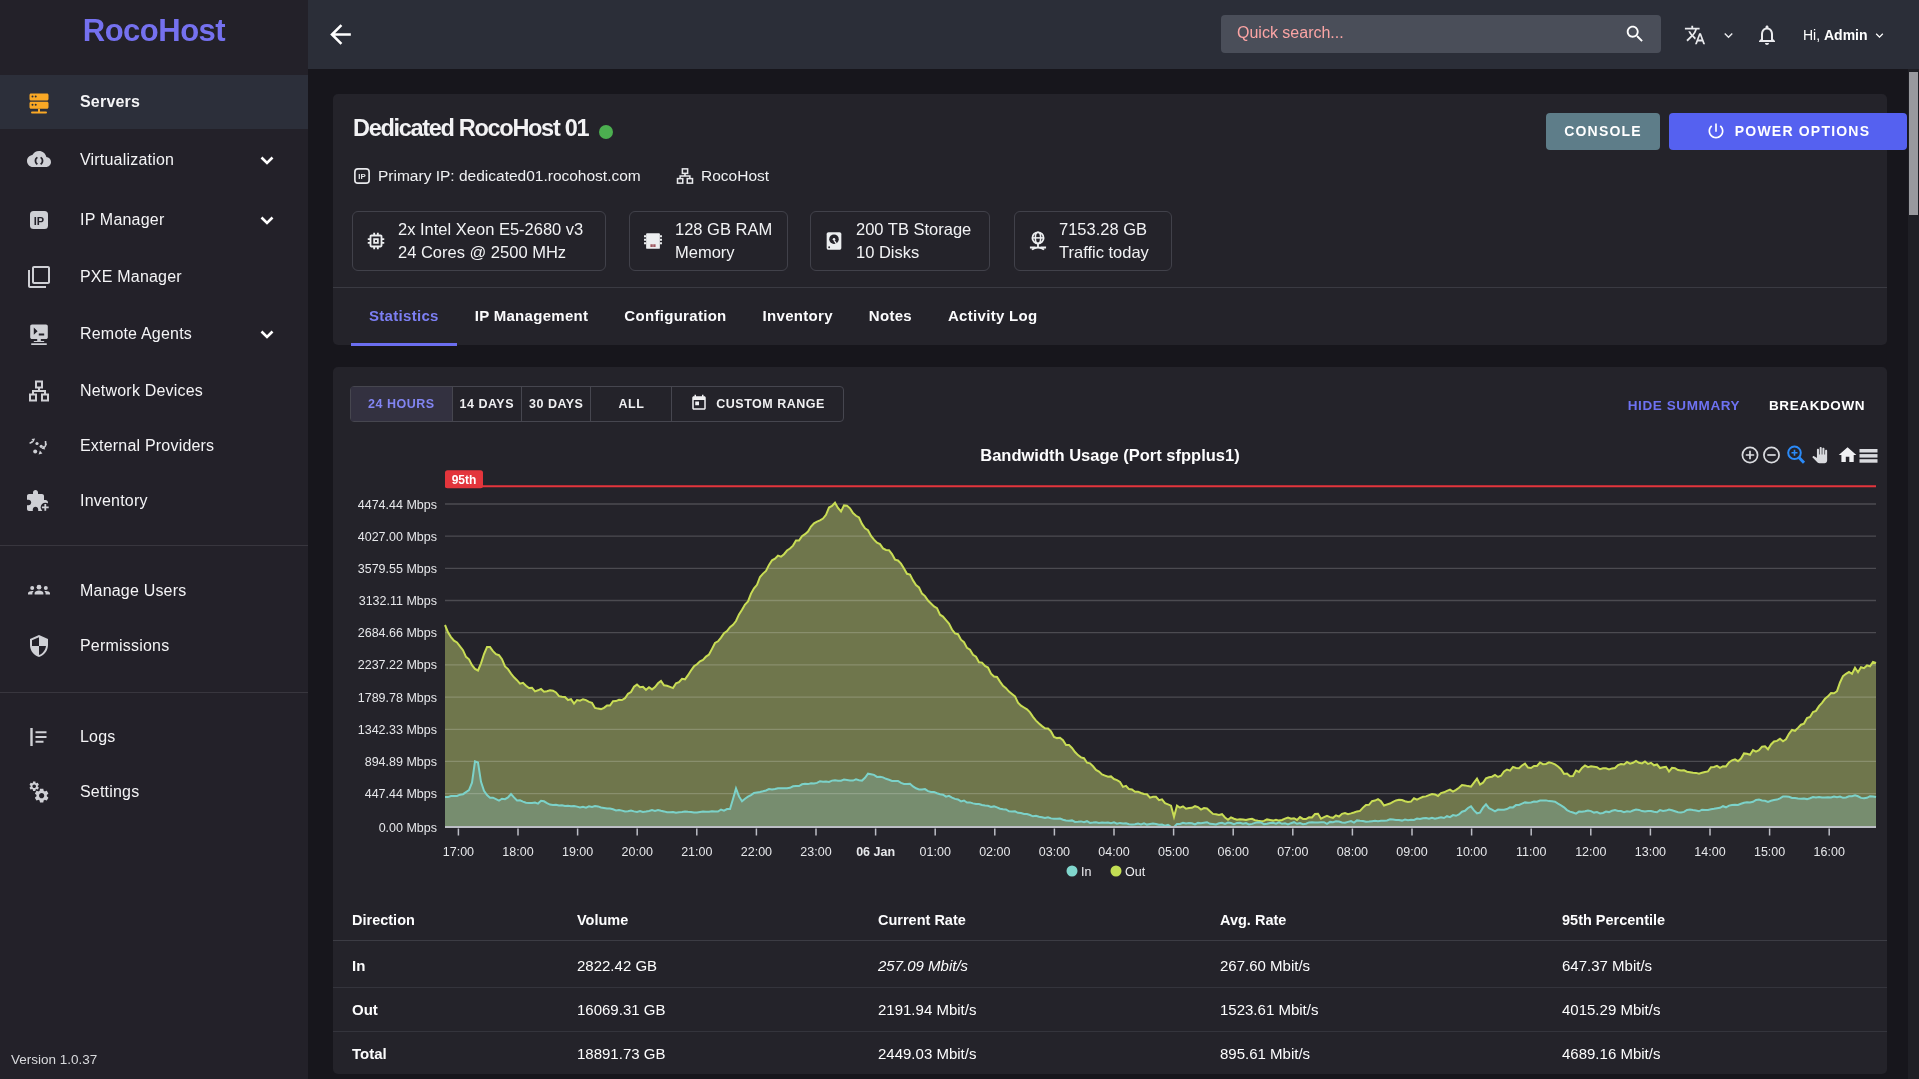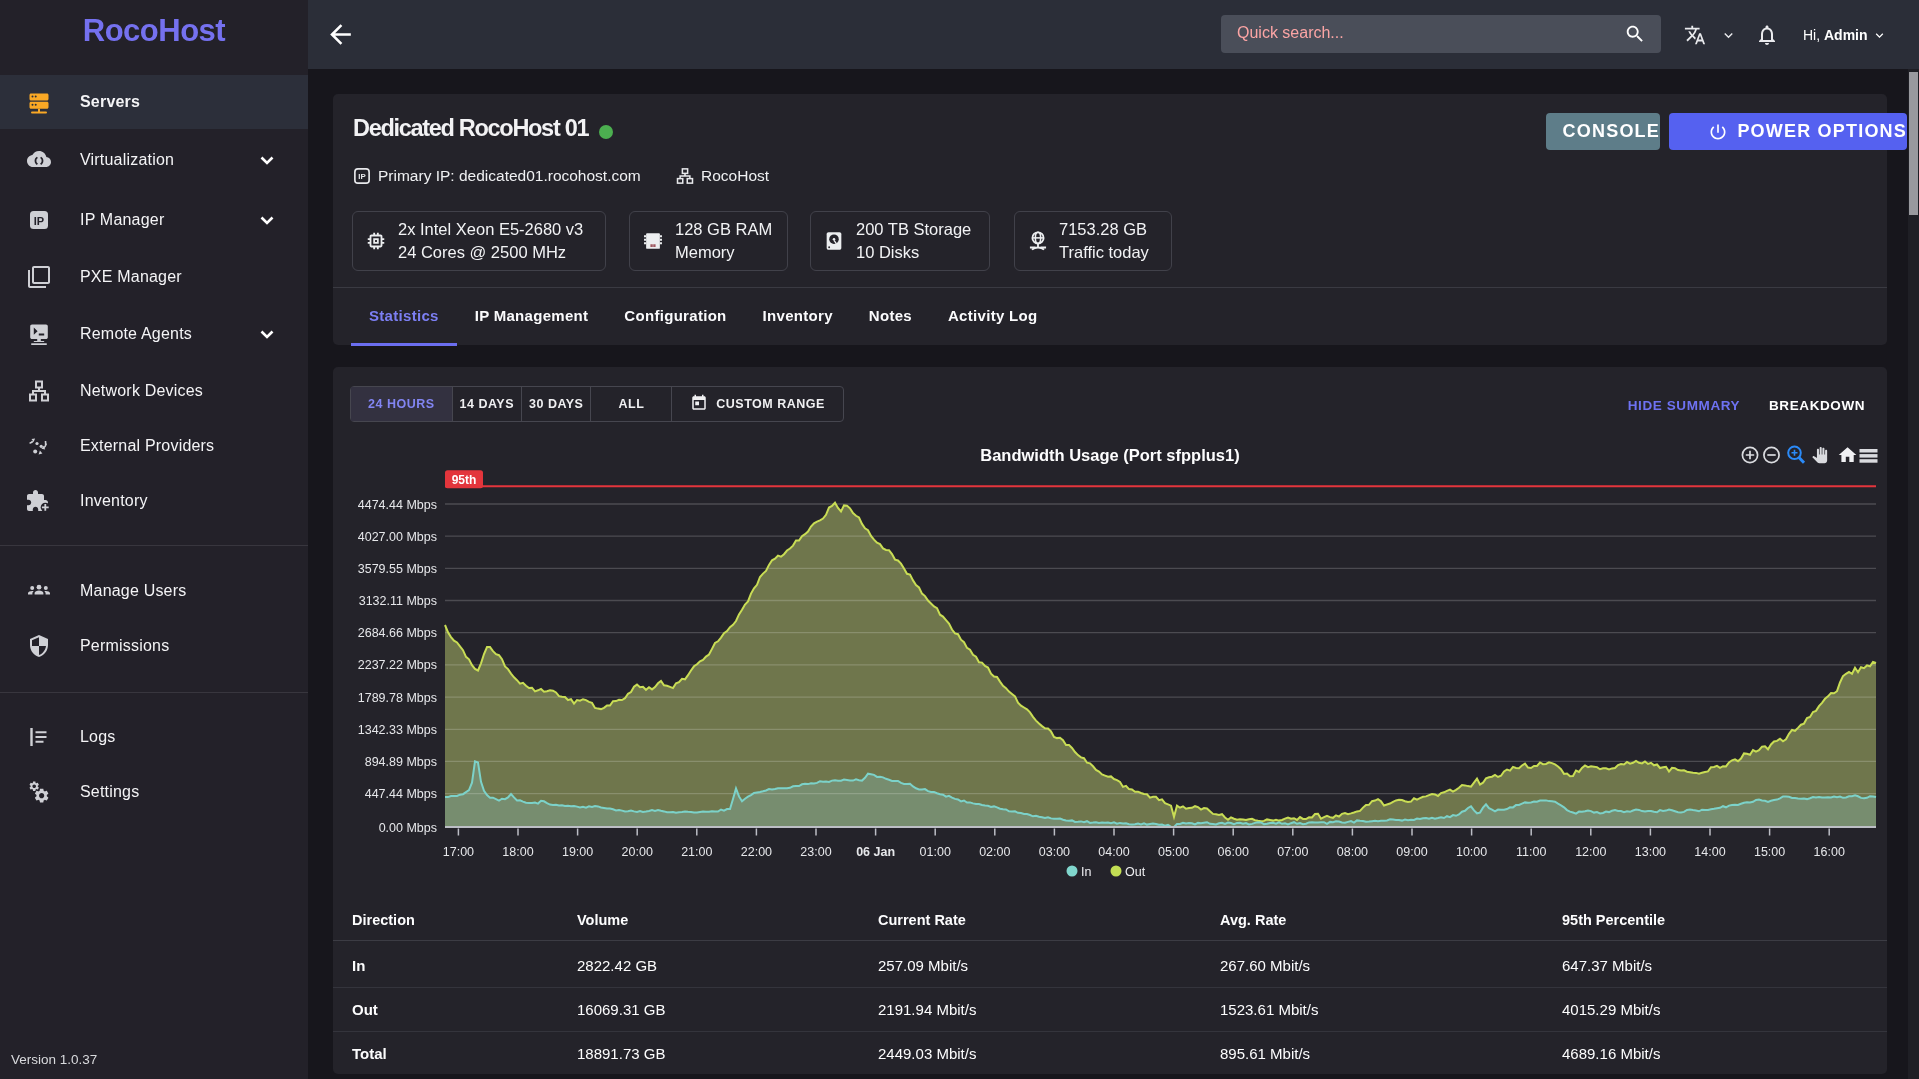--- a/index.html
+++ b/index.html
@@ -21,21 +21,21 @@
 .scard { position:absolute; border:1px solid #41414a; border-radius:6px; top:117px; height:60px; }
 .scard .ic { position:absolute; left:12px; top:50%; transform:translateY(-50%); width:22px; height:22px;}
 .scard .tx { position:absolute; top:50%; transform:translateY(-50%); font-size:16.5px; line-height:23px; color:#f2f3f5; white-space:nowrap; }
 .tabs { position:absolute; top:193px; left:0; width:100%; height:58px; border-top:1px solid #3a3a42; }
 .tab { float:left; height:58px; line-height:56px; padding:0 18px; font-size:15px; font-weight:bold; color:#fbfbfd; letter-spacing:0.3px; }
 .tab.active { color:#7c7ff3; box-shadow: inset 0 -3px 0 #6b6ef0; }
 .seg { position:absolute; top:19px; left:17px; height:36px; border:1px solid #46464f; border-radius:4px; display:flex; }
 .seg .sg { height:34px; line-height:34px; padding:0 10px; font-size:12.5px; font-weight:bold; letter-spacing:0.5px; color:#f0f0f2; border-right:1px solid #46464f; }
 .seg .sg:last-child { border-right:none; }
 .seg .sg.active { background:#333140; color:#8285f2; }
-.btn { position:absolute; top:19px; height:37px; border-radius:4px; font-size:18px; font-weight:bold; letter-spacing:1.2px; color:#fff; text-align:right; }
+.btn { position:absolute; top:19px; height:37px; border-radius:4px; font-size:14px; font-weight:bold; letter-spacing:1.2px; color:#fff; text-align:center; }
 </style>
 </head>
 <body>
 <div class="page">
   <div class="topbar">
     <svg class="abs" style="left:17px; top:19px;" width="31" height="31" viewBox="0 0 24 24" fill="#fff">
         <path d="M20 11H7.83l5.59-5.59L12 4l-8 8 8 8 1.41-1.41L7.83 13H20v-2z"></path>
       </svg>
     <div class="abs" style="left:913px; top:15px; width:440px; height:38px; background:#4a4e59; border-radius:4px;">
       <span class="abs" style="left:16px; top:9px; font-size:16px; color:#fca5a5;">Quick search...</span>
@@ -363,21 +363,21 @@
         <span class="abs" style="left:545px;">Current Rate</span>
         <span class="abs" style="left:887px;">Avg. Rate</span>
         <span class="abs" style="left:1229px;">95th Percentile</span>
     </div>
     <div class="abs" style="left:0px; top:573px; width:1554px; height:1px; background:#3c3c44;"></div>
     <div class="abs" style="left:0px; top:620px; width:1554px; height:1px; background:#34343c;"></div>
     <div class="abs" style="left:0px; top:664px; width:1554px; height:1px; background:#34343c;"></div>
     <div class="abs" style="left:0px; top:590px; width:1554px; font-size:15px; color:#fdfdfe;">
       <span class="abs" style="left:19px; font-weight:bold;">In</span>
         <span class="abs" style="left:244px;">2822.42 GB</span>
-        <span class="abs" style="left:545px;">257.09 Mbit/s</span>
+        <span class="abs" style="left:545px;font-style:italic;">257.09 Mbit/s</span>
         <span class="abs" style="left:887px;">267.60 Mbit/s</span>
         <span class="abs" style="left:1229px;">647.37 Mbit/s</span>
     </div>
     <div class="abs" style="left:0px; top:634px; width:1554px; font-size:15px; color:#fdfdfe;">
       <span class="abs" style="left:19px; font-weight:bold;">Out</span>
         <span class="abs" style="left:244px;">16069.31 GB</span>
         <span class="abs" style="left:545px;">2191.94 Mbit/s</span>
         <span class="abs" style="left:887px;">1523.61 Mbit/s</span>
         <span class="abs" style="left:1229px;">4015.29 Mbit/s</span>
     </div>

